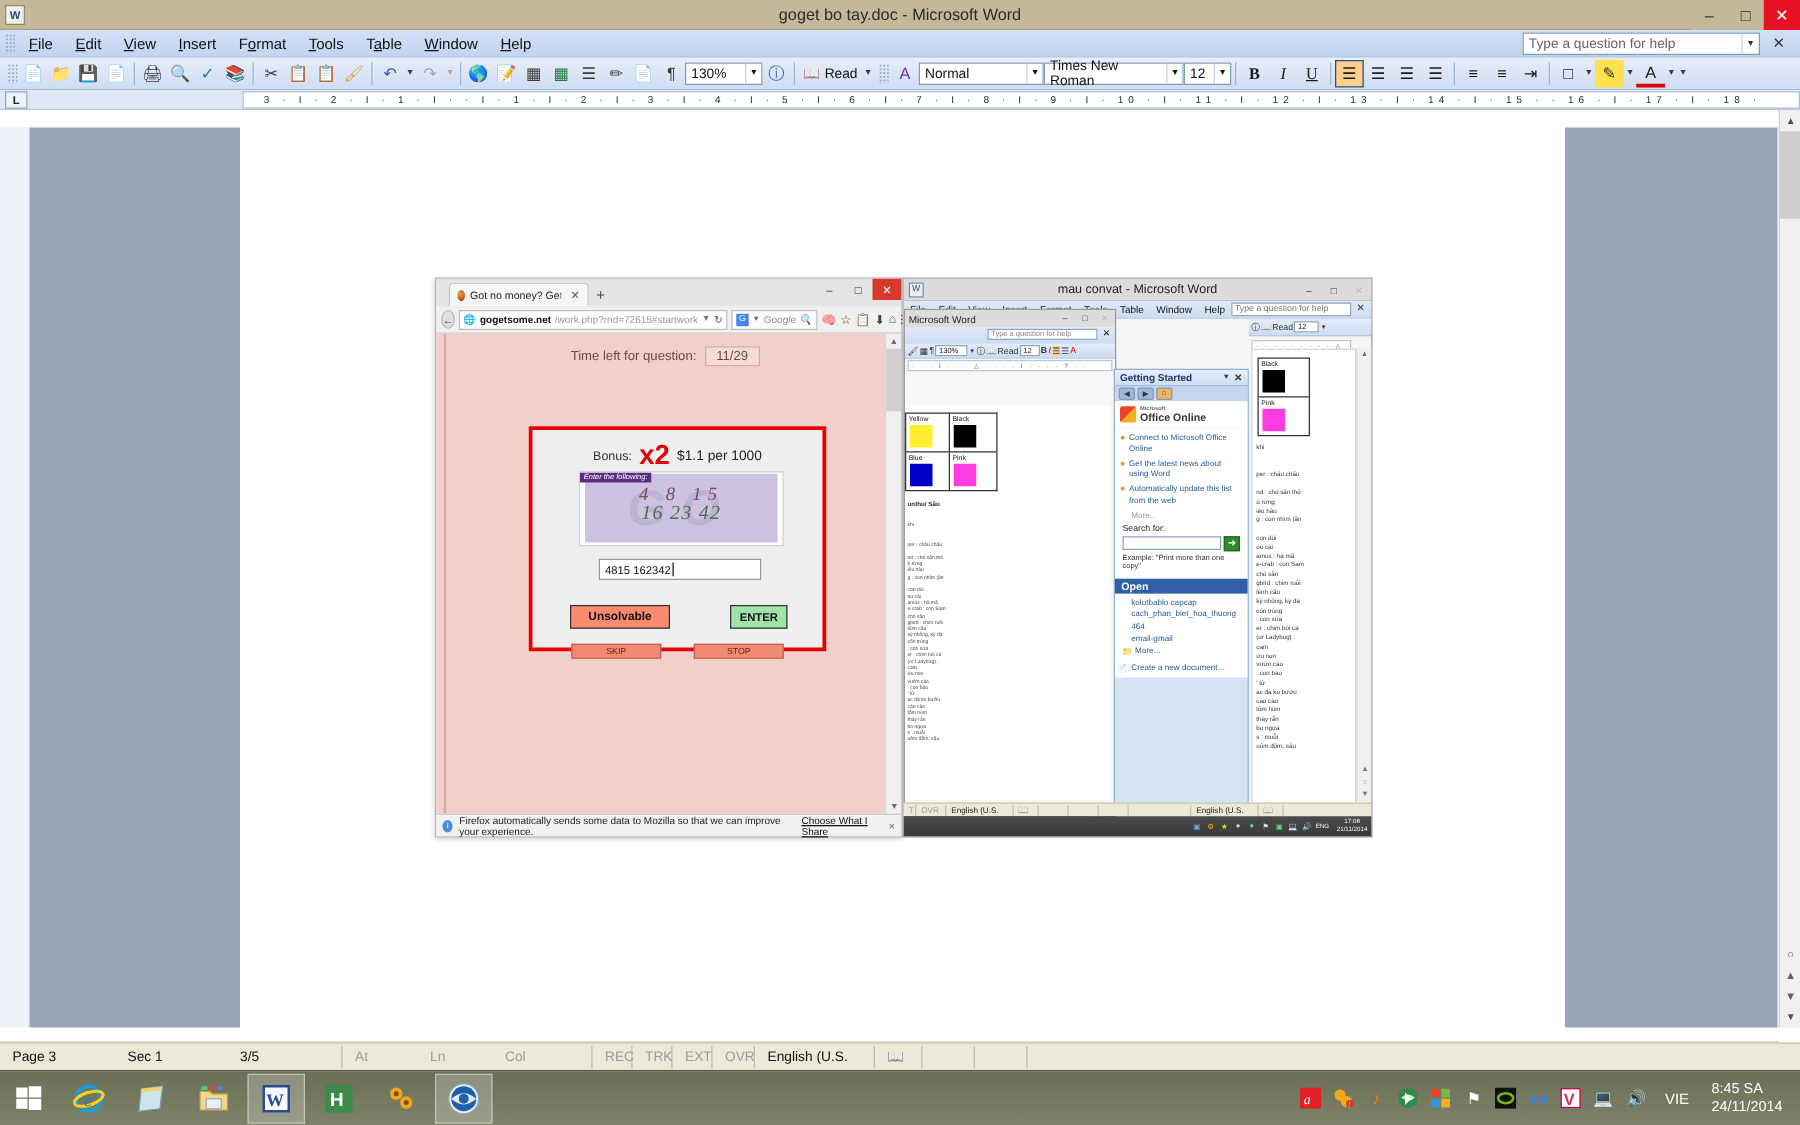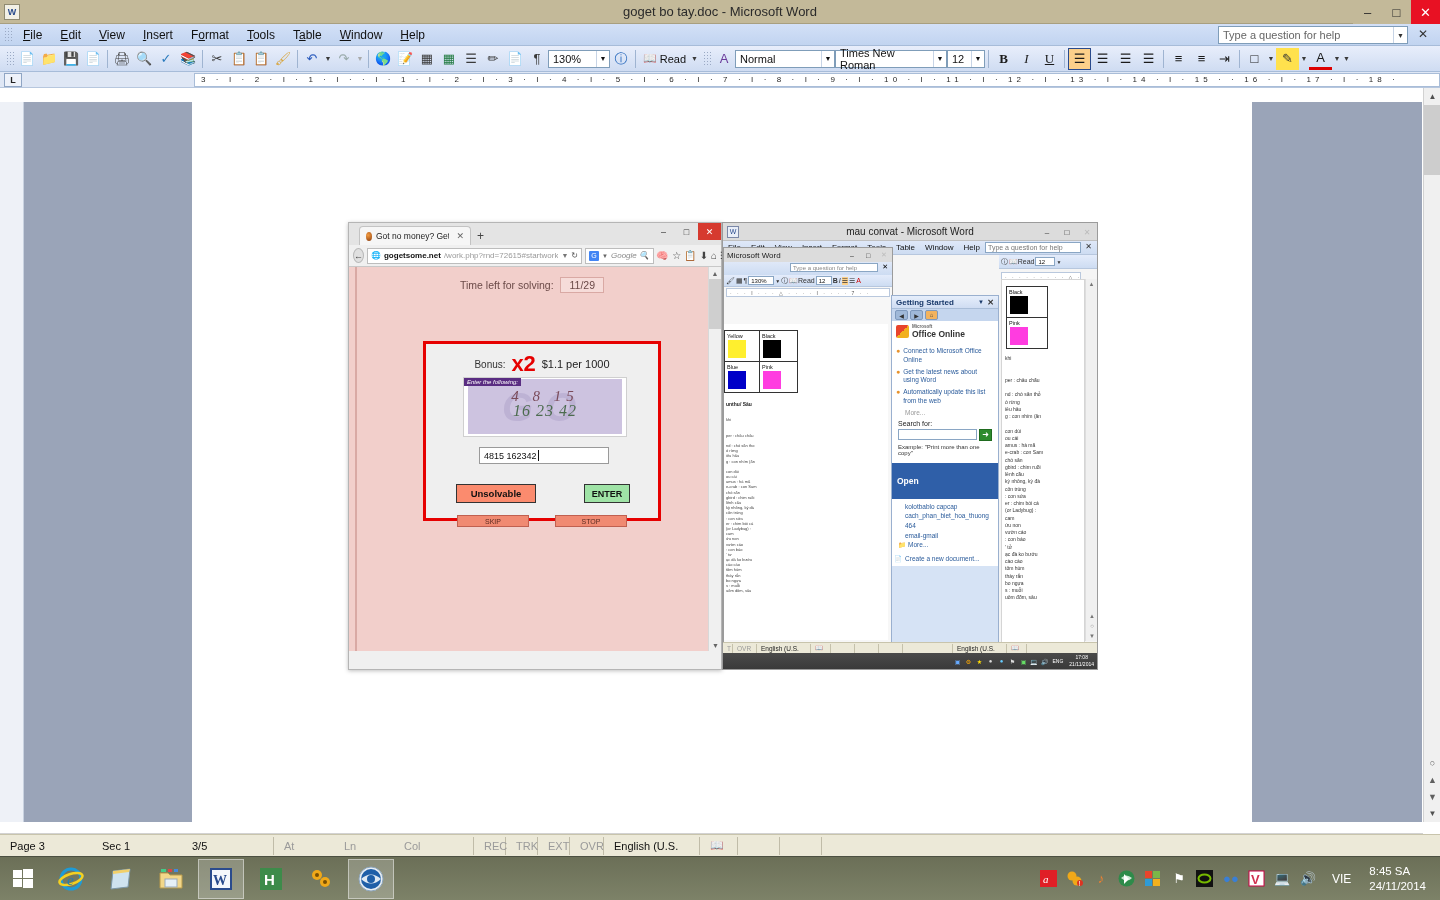--- a/index.html
+++ b/index.html
@@ -87,21 +87,21 @@
 
   
   .rulerrow { height:16px; background:#dfe7f5; display:flex; align-items:center;
      border-bottom:1px solid #b7c7de; }
   .tabsel { width:18px;height:14px;margin-left:4px;background:#eef2fa;
      border:1px solid #8fa5c4; display:flex;align-items:center;justify-content:center;
      font-size:9px;font-weight:bold;color:#222;}
   .ruler { margin-left:172px; flex:1; height:14px; background:#fff;
       border:1px solid #a9bdd8; position:relative; overflow:hidden;
       font-size:8px; color:#2a2a2a; display:flex; align-items:center; }
-  .ruler .marks { white-space:nowrap; letter-spacing:4.1px; padding-left:6px;}
+  .ruler .marks { white-space:nowrap; letter-spacing:4.1px; padding-left:16px;}
 
   
   .docarea { position:absolute; left:0; right:0; top:102px; bottom:78px;
      background:#fff; display:flex; }
   .leftmargin { width:24px; background:#eef1f7; border-right:1px solid #c9d2e0; }
   .page { position:absolute; left:192px; top:0; width:1060px; bottom:0;
      background:#fff; }
   .graystrip { position:absolute; left:24px; top:0; width:168px; bottom:0; background:#9aa4b8; }
   .graystrip2 { position:absolute; left:1252px; top:0; right:18px; bottom:0; background:#9aa4b8; }
 
@@ -297,21 +297,21 @@
   .gs-li{display:flex;gap:3px;font-size:6.5px;color:#2a5b9b;line-height:1.35;margin-bottom:3px;}
   .gs-bullet{color:#e8932c;font-size:7px;line-height:1;}
   .gs-more{font-size:6.5px;color:#999;padding-left:9px;}
   .gs-searchlabel{font-size:7px;color:#222;margin:4px 0 2px 2px;}
   .gs-searchrow{display:flex;gap:2px;align-items:center;padding:0 2px;}
   .gs-searchinput{flex:1;height:11px;background:#fff;border:1px solid #8aa6c4;}
   .gs-go{width:13px;height:12px;background:#2e8b2e;color:#fff;font-size:8px;
       display:flex;align-items:center;justify-content:center;border:1px solid #1f6b1f;}
   .gs-example{font-size:6px;color:#333;margin:3px 2px;}
   .gs-openhead{background:#2f5fa8;color:#fff;font-size:8.5px;font-weight:bold;
-      padding:13px 5px;}
+      padding:1px 5px;}
   .gs-openlist{background:#fff;padding:3px 4px;}
   .gs-olink{font-size:6.5px;color:#2a5b9b;line-height:1.5;padding-left:9px;}
   .gs-omore{font-size:6.5px;color:#2a5b9b;padding-left:2px;display:flex;gap:2px;align-items:center;}
   .gs-create{font-size:6.5px;color:#2a5b9b;display:flex;gap:3px;align-items:center;
       padding:3px 2px;background:#fff;}
 
   
   .n2-doc{position:absolute;left:278px;top:56px;right:12px;bottom:24px;background:#fff;
       border:1px solid #d5d5d5;overflow:hidden;}
   .coltable{margin:6px 4px;width:42px;border:1px solid #333;}
@@ -532,21 +532,21 @@
     <div class="ff-navbtn">📋</div>
     <div class="ff-navbtn">⬇</div>
     <div class="ff-navbtn">⌂</div>
     <div class="ff-navbtn">☰</div>
   </div>
 
   <div class="ff-content">
     <div class="ff-page">
 
       <div class="timeleft">
-        <span>Time left for solving:</span>
+        <span>Time left for question:</span>
         <span class="tv">11/29</span>
       </div>
 
       <div class="captcha-box">
         <div class="cap-bonus">
           <span>Bonus:</span>
           <span class="x2">x2</span>
           <span class="rate">$1.1 per 1000</span>
         </div>
         <div class="cap-img">
@@ -573,20 +573,26 @@
 
     </div>
 
     <div class="ff-vscroll">
       <div class="ff-vs-btn">▲</div>
       <div class="ff-vs-thumb"></div>
       <div class="ff-vs-btn" style="position:absolute;bottom:0;width:13px">▼</div>
     </div>
   </div>
 
+  <div class="ff-notif">
+    <span class="ff-infoicon">i</span>
+    <span>Firefox automatically sends some data to Mozilla so that we can improve your experience.</span>
+    <span class="ff-choose"><u>Choose What I Share</u></span>
+    <span class="ff-notclose">×</span>
+  </div>
 </div>
 
 <div id="nested-word">
   <div class="n2-title">
     <div class="ic">W</div>
     <div class="tt">mau convat - Microsoft Word</div>
     <div class="n2-wb">
       <div class="n2-wbtn">–</div>
       <div class="n2-wbtn">□</div>
       <div class="n2-wbtn" style="color:#bbb">✕</div>

